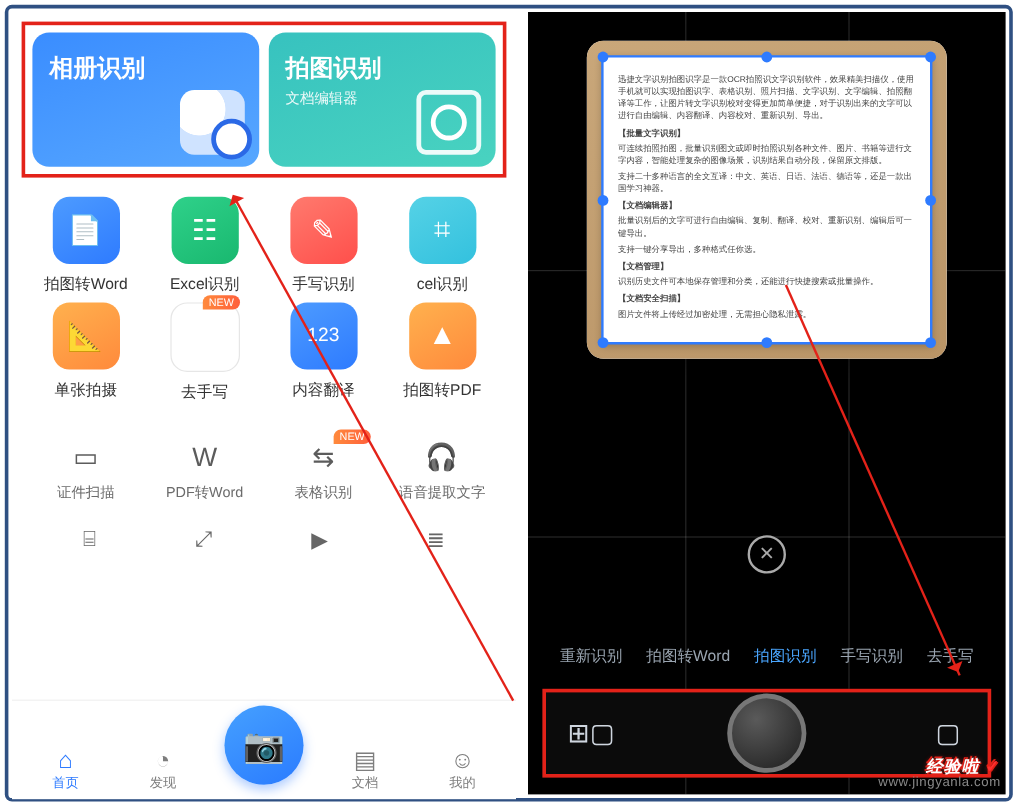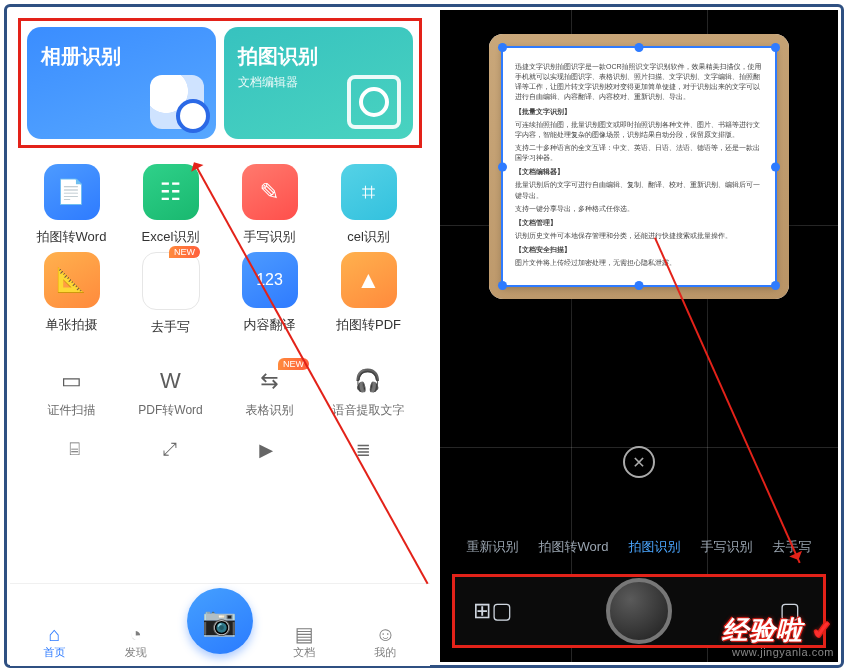--- a/index.html
+++ b/index.html
@@ -217,21 +217,21 @@
   .red-arrow2::before{content:'';position:absolute;inset:0;width:2px;background:#e32219;}
   .red-arrow2::after{
     content:'';position:absolute;left:-6px;bottom:-4px;
     border:7px solid transparent;border-top-color:#e32219;
   }
 
   .watermark{
     position:absolute; right:14px; bottom:14px; z-index:50;
     text-align:right; pointer-events:none;
   }
-  .wm-big{ font-size:26px; font-weight:900; font-style:italic; color:#fff; text-shadow:0 0 4px #e32219, 1px 1px 0 #e32219, -1px -1px 0 #e32219; letter-spacing:1px;}
+  .wm-big{ font-size:14px; font-weight:900; font-style:italic; color:#fff; text-shadow:0 0 4px #e32219, 1px 1px 0 #e32219, -1px -1px 0 #e32219; letter-spacing:1px;}
   .wm-big .check{ color:#ff2e2e; font-style:normal;}
   .wm-url{ font-size:11px; color:#888; letter-spacing:.5px; margin-top:-2px;}
 </style>
 </head>
 <body>
 
 <div class="frame"></div>
 
 <div class="left-pane">
 

